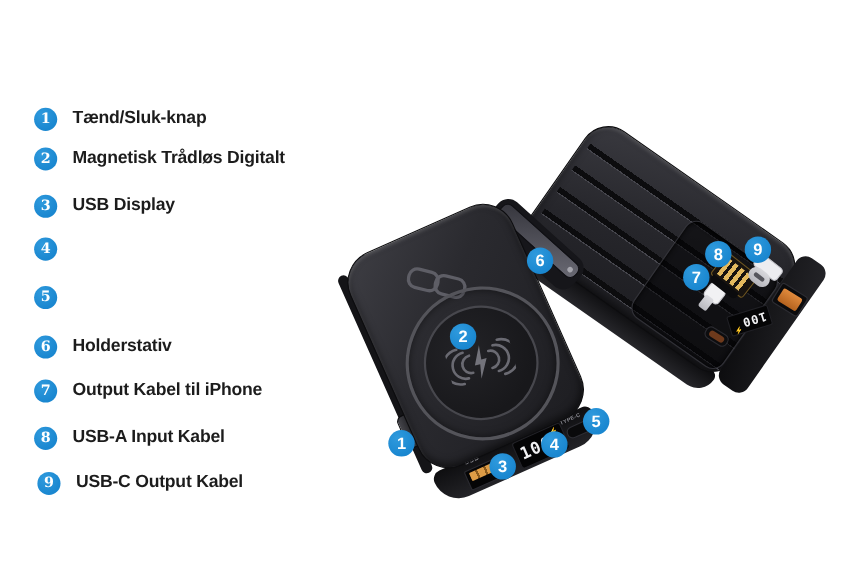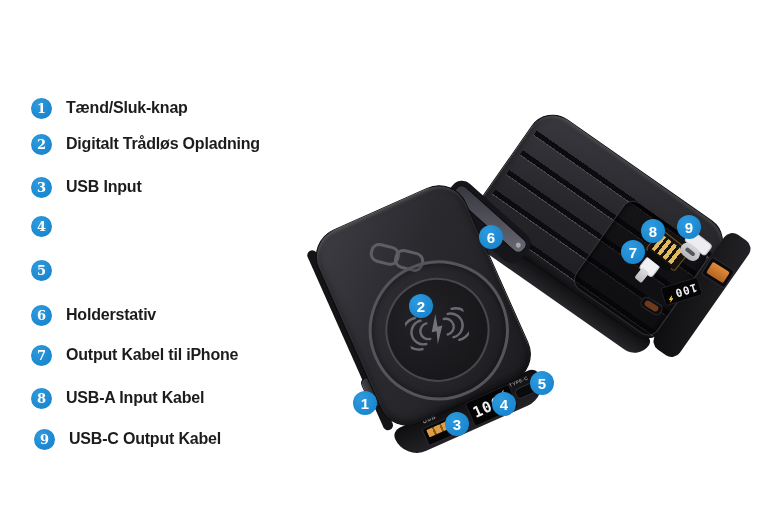--- a/index.html
+++ b/index.html
@@ -170,25 +170,25 @@
 </head>
 <body>
 
 <div>
   <div class="legend-row" style="top:97px">
     <span class="badge">1</span>
     <span class="legend-label">Tænd/Sluk-knap</span>
   </div>
   <div class="legend-row" style="top:133px">
     <span class="badge">2</span>
-    <span class="legend-label">Digitalt Trådløs Opladning</span>
+    <span class="legend-label">Magnetisk Trådløs Digitalt</span>
   </div>
   <div class="legend-row" style="top:176px">
     <span class="badge">3</span>
-    <span class="legend-label">USB Input</span>
+    <span class="legend-label">USB Display</span>
   </div>
   <div class="legend-row" style="top:215px">
     <span class="badge">4</span>
   </div>
   <div class="legend-row" style="top:259px">
     <span class="badge">5</span>
   </div>
   <div class="legend-row" style="top:304px">
     <span class="badge">6</span>
     <span class="legend-label">Holderstativ</span>

